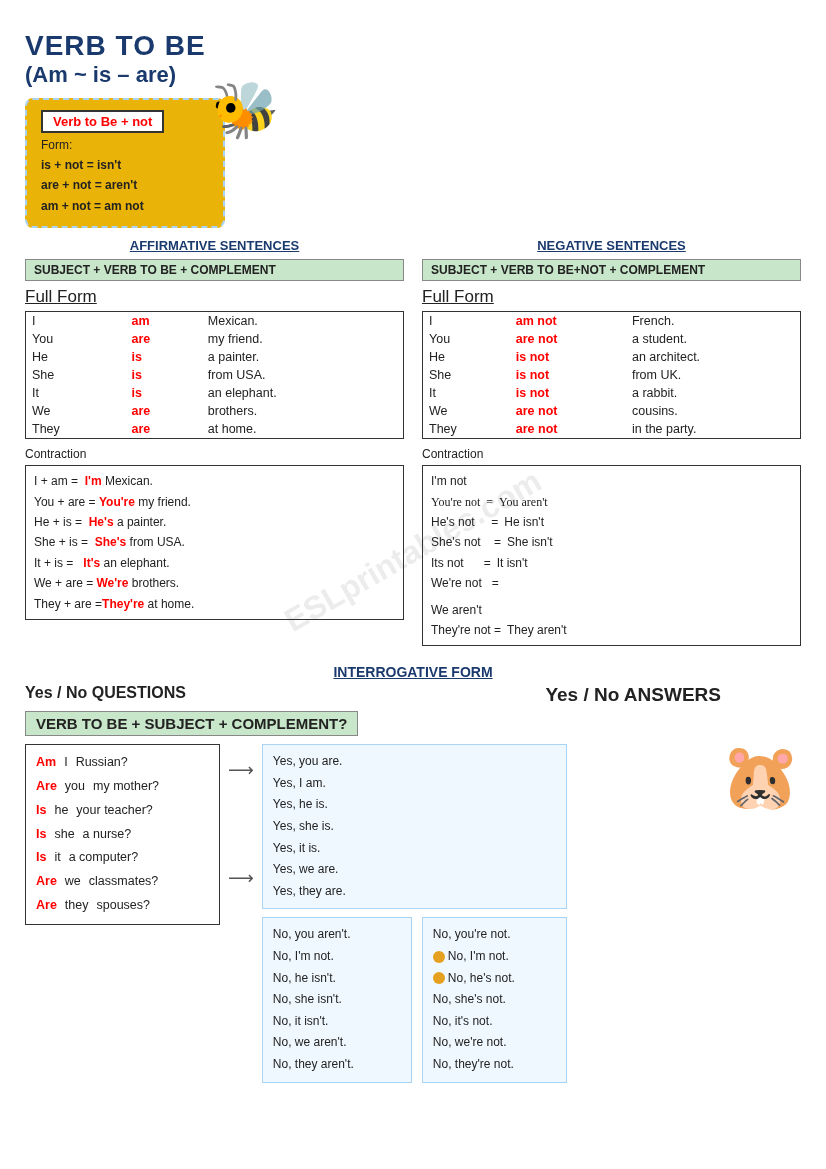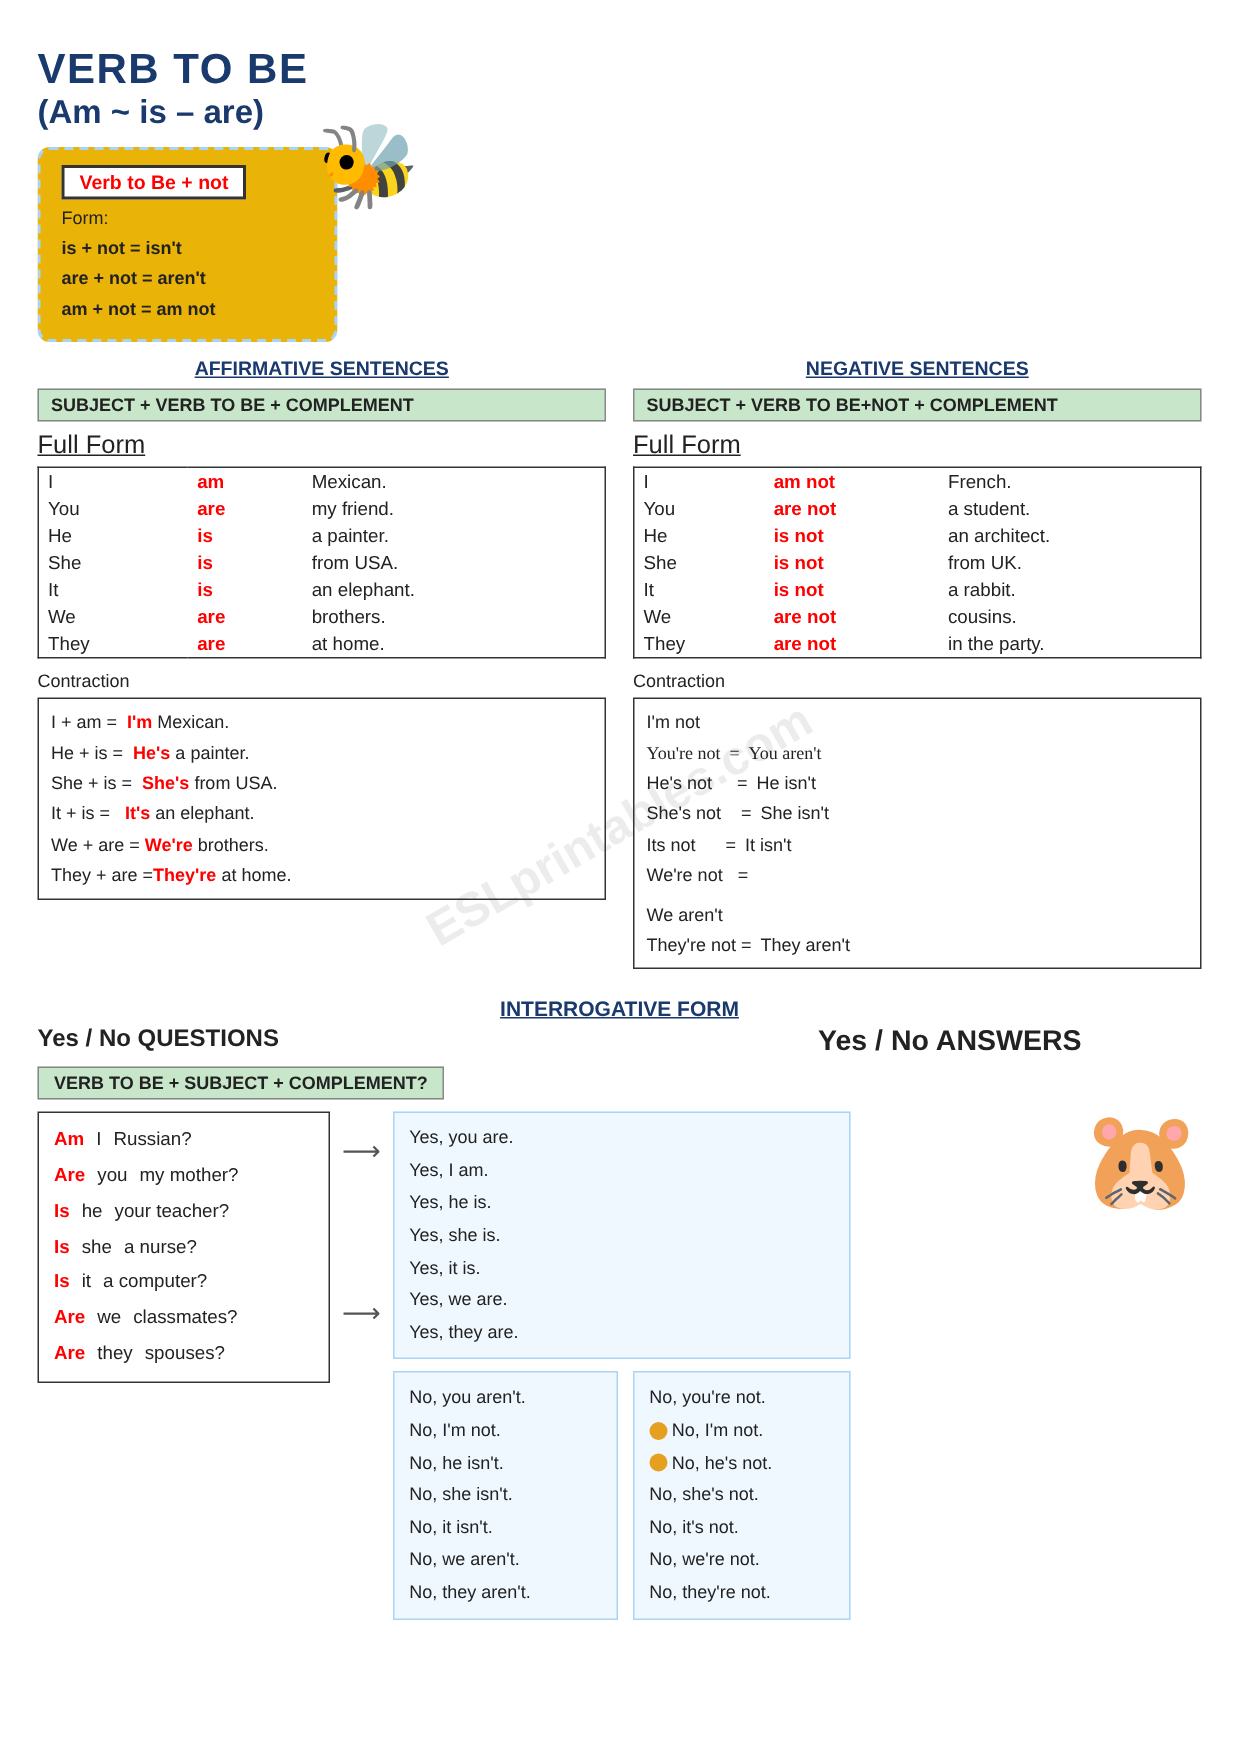--- a/index.html
+++ b/index.html
@@ -152,21 +152,21 @@
     }
     .yes-no-answers-title {
       font-size: 19px;
       font-weight: bold;
       color: #222;
     }
     .interrog-formula-bar {
       background: #c8e6c9;
       border: 1px solid #888;
       padding: 3px 10px;
-      font-size: 12px;
+      font-size: 15px;
       font-weight: bold;
       display: inline-block;
       margin-top: 5px;
       margin-bottom: 8px;
     }
     .interrog-question-box {
       border: 1px solid #333;
       padding: 6px 10px;
       font-size: 12.5px;
       line-height: 1.9;
@@ -301,20 +301,21 @@
           <tr>
                 <td>They</td>
                 <td class="red">are</td>
                 <td>at home.</td>
               </tr>
         </tbody>
           </table>
         <div class="contraction-label">Contraction</div>
         <div class="contraction-box">
           <div>I + am = &nbsp;<span class="red"><b>I'm</b></span> Mexican.</div>
+          <div>You + are = <span class="red"><b>You're</b></span> my friend.</div>
           <div>He + is = &nbsp;<span class="red"><b>He's</b></span> a painter.</div>
           <div>She + is = &nbsp;<span class="red"><b>She's</b></span> from USA.</div>
           <div>It + is = &nbsp;&nbsp;<span class="red"><b>It's</b></span> an elephant.</div>
           <div>We + are = <span class="red"><b>We're</b></span> brothers.</div>
           <div>They + are =<span class="red"><b>They're</b></span> at home.</div>
         </div>
       </div>
 
       <div class="col-right">
         <div class="section-title">NEGATIVE SENTENCES</div>

